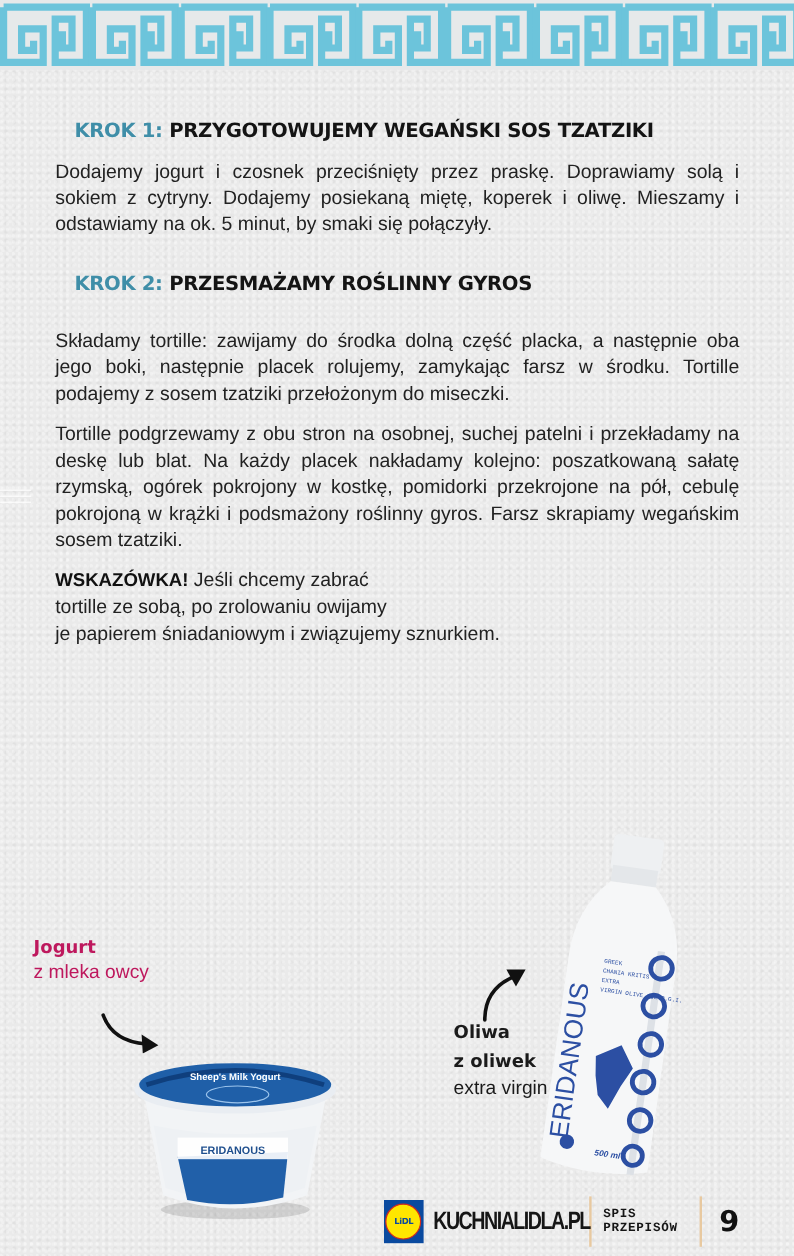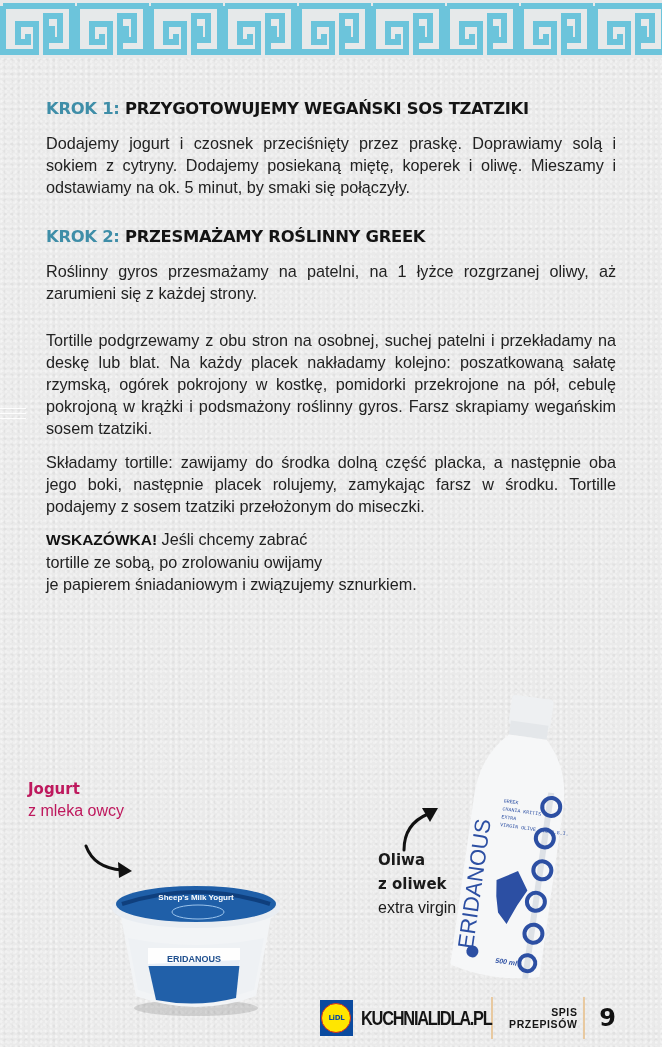--- a/index.html
+++ b/index.html
@@ -28,21 +28,21 @@
     }
     .page-title {
       font-family: "DejaVu Sans", sans-serif;
       font-weight: bold; font-size: 23px; letter-spacing: 0.2px;
       color: #111; line-height: 30px;
     }
     .step { margin-top: 21px; }
     .step-heading {
       font-family: "DejaVu Sans", sans-serif;
       font-weight: bold; font-size: 16.4px; line-height: 22px;
-      letter-spacing: -0.3px; white-space: nowrap;
+      letter-spacing: -0.3px; white-space: nowrap; margin-left: 16px;
     }
     .step-label { color: #3f8ea8; }
     .step-name { color: #141414; }
     .para {
       font-family: "Liberation Sans", sans-serif;
       font-size: 16.2px; line-height: 22px; color: #222;
       text-align: justify; margin-top: 12px;
     }
     .para + .para { margin-top: 12px; }
     .step1 { margin-top: 20px; }
@@ -80,22 +80,22 @@
       border: 1px solid #d42a1d; display: flex; align-items: center; justify-content: center;
       font-family: "DejaVu Sans", sans-serif; font-weight: bold; font-size: 7px; color: #0a4a9f; letter-spacing: -0.3px;
     }
     .site {
       margin-left: 8px; font-family: "Liberation Sans", sans-serif; font-weight: bold;
       font-size: 21px; letter-spacing: -1.6px; transform: scaleX(0.78); transform-origin: left center;
       color: #151515; width: 130px; white-space: nowrap;
     }
     .sep { width: 2px; height: 42px; background: #e8c9a0; margin: 0 10px 0 0; }
     .toc {
-      font-family: Liberation Sans, sans-serif; font-weight: bold; font-size: 10.5px; line-height: 12px;
-      color: #151515; letter-spacing: 0.6px; width: 82px; text-align: right;
+      font-family: Liberation Mono, monospace; font-weight: bold; font-size: 10.5px; line-height: 12px;
+      color: #151515; letter-spacing: 0.6px; width: 82px;
     }
     .sep2 { width: 2px; height: 42px; background: #e8c9a0; margin: 0 14px 0 6px; }
     .page-num { font-family: "DejaVu Sans", sans-serif; font-weight: bold; font-size: 24px; color: #111; }
   </style>
 </head>
 <body>
 
 <div class="meander">
   <svg width="662" height="58" viewBox="0 0 662 58">
     <defs>
@@ -135,28 +135,27 @@
     <h2 class="step-heading">
       <span class="step-label">KROK 1:</span>
       <span class="step-name">PRZYGOTOWUJEMY WEGAŃSKI SOS TZATZIKI</span>
     </h2>
     <p class="para">Dodajemy jogurt i czosnek przeciśnięty przez praskę. Doprawiamy solą i sokiem z cytryny. Dodajemy posiekaną miętę, koperek i oliwę. Mieszamy i odstawiamy na ok. 5 minut, by smaki się połączyły.</p>
   </section>
 
   <section class="step step2">
     <h2 class="step-heading">
       <span class="step-label">KROK 2:</span>
-      <span class="step-name">PRZESMAŻAMY ROŚLINNY GREEK</span>
+      <span class="step-name">PRZESMAŻAMY ROŚLINNY GYROS</span>
     </h2>
-    <p class="para">Roślinny gyros przesmażamy na patelni, na 1 łyżce rozgrzanej oliwy, aż zarumieni się z każdej strony.</p>
   </section>
 
   <section class="step step3">
+    <p class="para">Składamy tortille: zawijamy do środka dolną część placka, a następnie oba jego boki, następnie placek rolujemy, zamykając farsz w środku. Tortille podajemy z sosem tzatziki przełożonym do miseczki.</p>
     <p class="para">Tortille podgrzewamy z obu stron na osobnej, suchej patelni i przekładamy na deskę lub blat. Na każdy placek nakładamy kolejno: poszatkowaną sałatę rzymską, ogórek pokrojony w kostkę, pomidorki przekrojone na pół, cebulę pokrojoną  w krążki i podsmażony roślinny gyros. Farsz skrapiamy wegańskim sosem tzatziki.</p>
-    <p class="para">Składamy tortille: zawijamy do środka dolną część placka, a następnie oba jego boki, następnie placek rolujemy, zamykając farsz w środku. Tortille podajemy z sosem tzatziki przełożonym do miseczki.</p>
   </section>
 
   <div class="tip">
     <span class="tip-label">WSKAZÓWKA!</span><span> Jeśli chcemy zabrać</span><br>
     <span>tortille ze sobą, po zrolowaniu owijamy</span><br>
     <span>je papierem śniadaniowym i związujemy sznurkiem.</span>
   </div>
 </div>
 
 <div class="label-yogurt">

